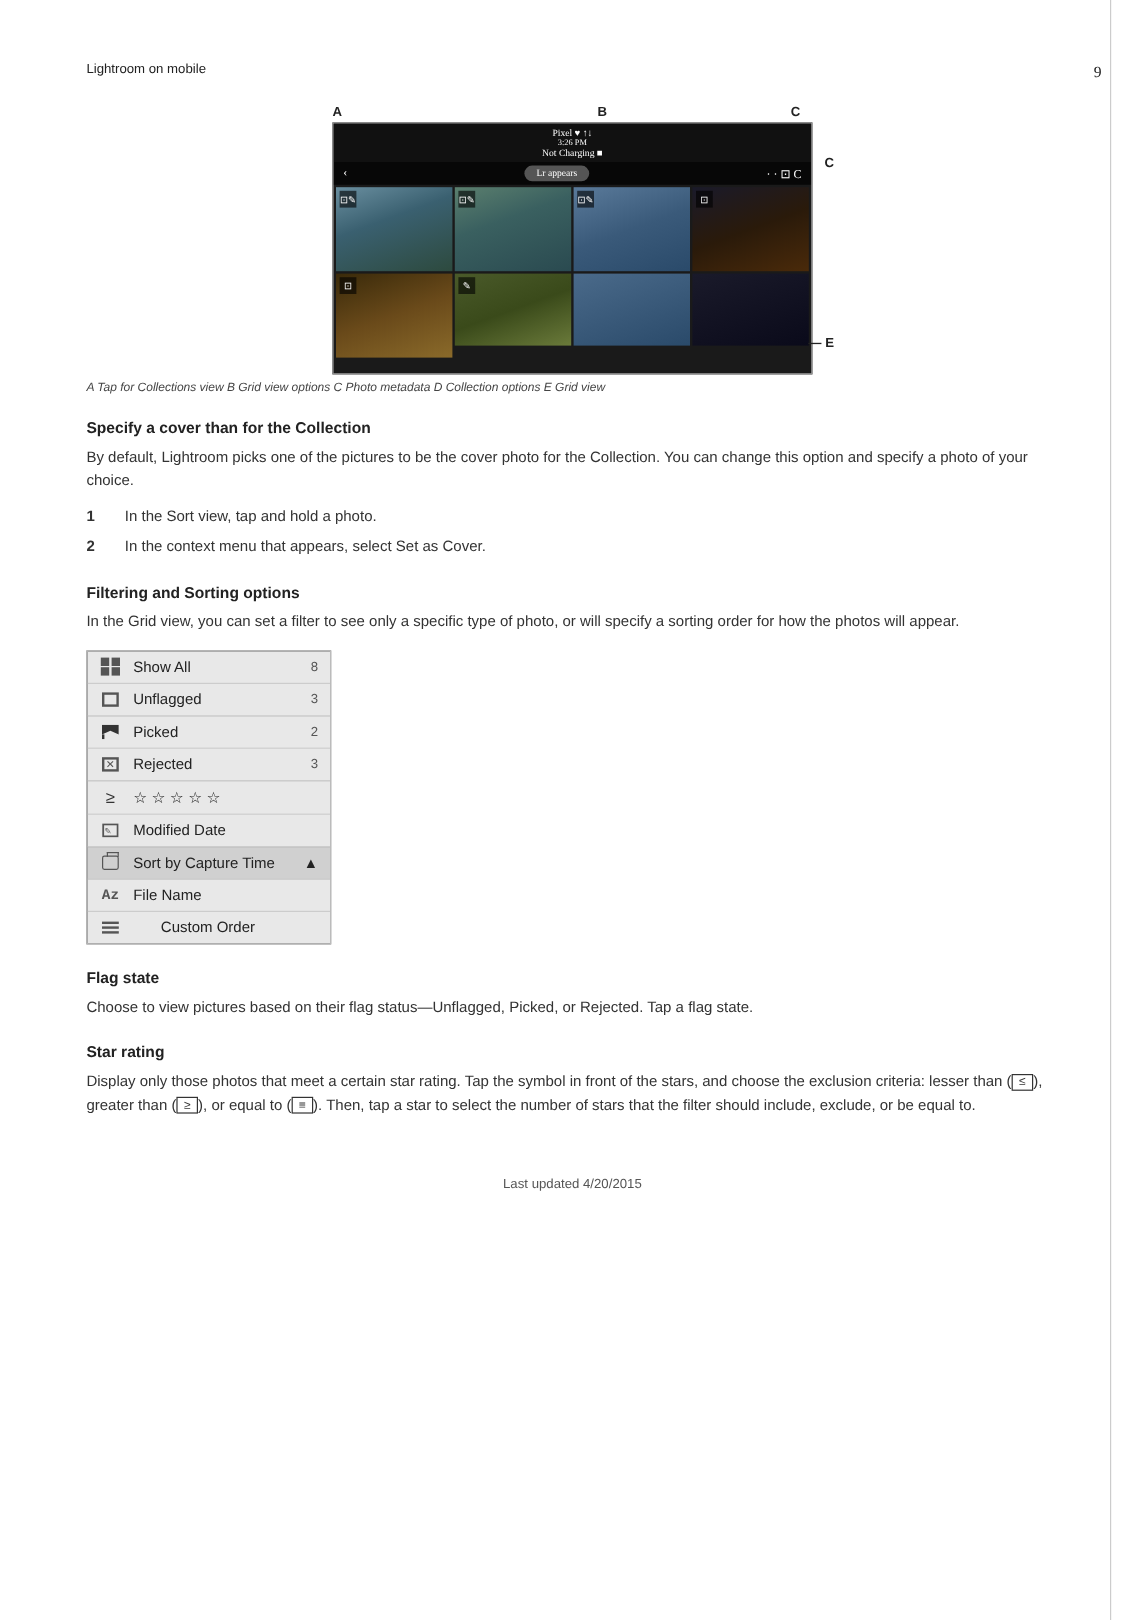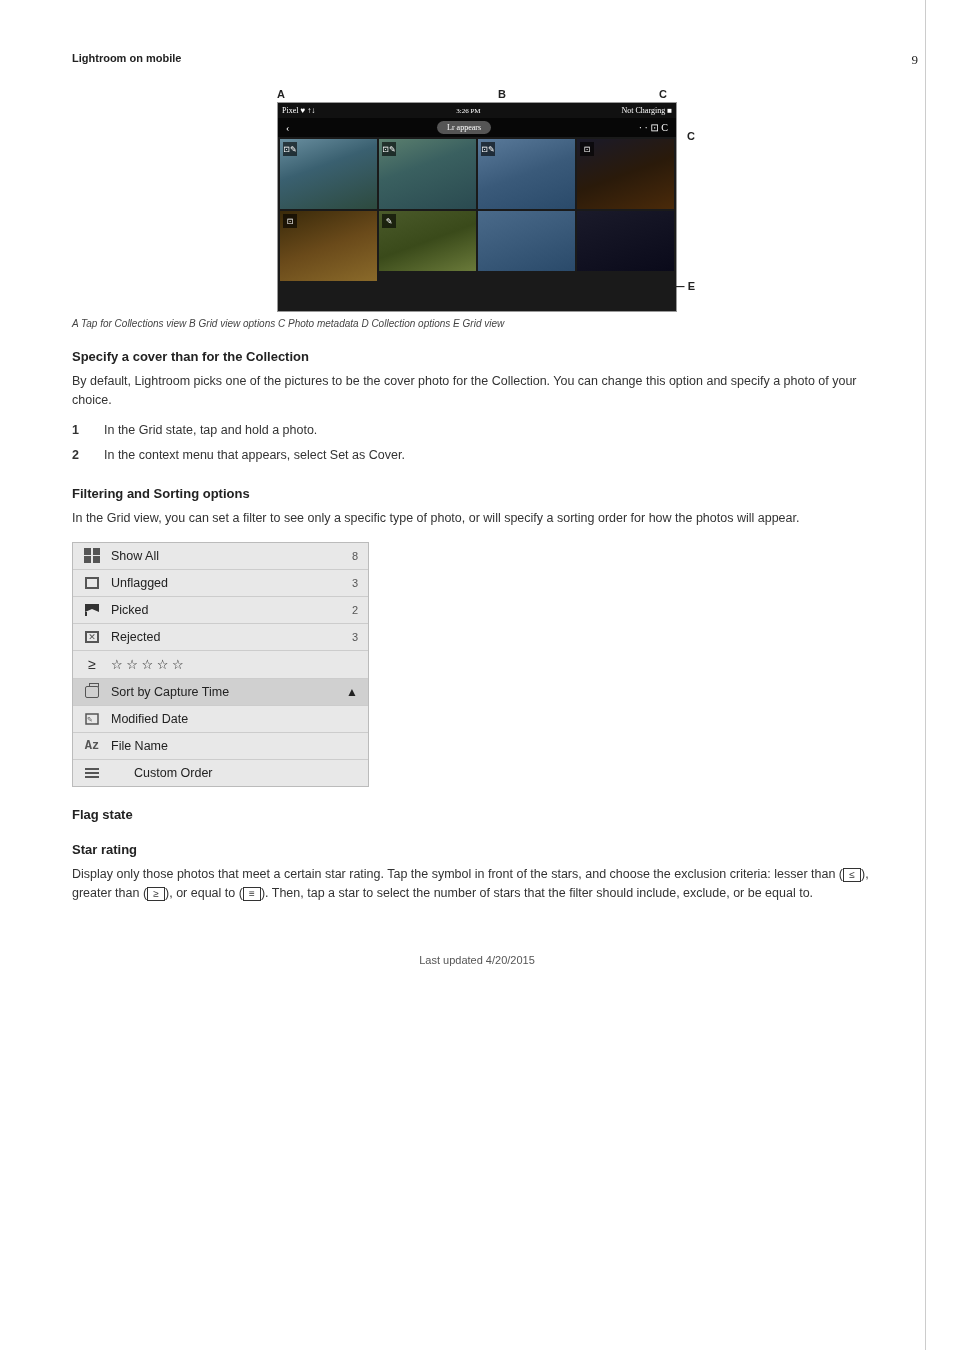--- a/index.html
+++ b/index.html
@@ -30,21 +30,21 @@
       background: #ccc;
     }
 
     .content {
       padding: 52px 72px 52px 72px;
     }
 
     .section-label {
       font-family: Arial, Helvetica, sans-serif;
       font-size: 11px;
-      font-weight: bold;
+      font-weight: normal;
       color: #222;
       margin-bottom: 24px;
     }
 
     
     .screenshot-container {
       margin-bottom: 10px;
       position: relative;
     }
 
@@ -61,20 +61,21 @@
 
     
     .phone-status-bar {
       display: flex;
       justify-content: space-between;
       align-items: center;
       padding: 3px 4px;
       font-size: 8px;
       color: #fff;
       background: #111;
+      flex-direction: column;
     }
 
     .phone-toolbar {
       display: flex;
       justify-content: space-between;
       align-items: center;
       padding: 3px 8px;
       background: rgba(0,0,0,0.7);
     }
 
@@ -171,21 +172,21 @@
       line-height: 1.55;
     }
 
     .numbered-item .num {
       font-weight: bold;
       min-width: 16px;
     }
 
     
     .filter-menu {
-      width: 297px;
+      width: 204px;
       border: 1px solid #bbb;
       background: #737373;
       margin: 14px 0 20px 0;
       overflow: hidden;
     }
 
     .filter-row {
       display: flex;
       align-items: center;
       padding: 6px 10px;
@@ -421,21 +422,21 @@
     <div class="annotation-labels">
       <span>A Tap for Collections view  B Grid view options  C Photo metadata  D Collection options  E Grid view</span>
     </div>
   </div>
 
   <div class="heading-bold">Specify a cover than for the Collection</div>
   <div class="body-text">By default, Lightroom picks one of the pictures to be the cover photo for the Collection. You can change this option and specify a photo of your choice.</div>
 
   <div class="numbered-item">
     <span class="num">1</span>
-    <span>In the Grid state, tap and hold a photo.</span>
+    <span>In the Sort view, tap and hold a photo.</span>
   </div>
   <div class="numbered-item">
     <span class="num">2</span>
     <span>In the context menu that appears, select Set as Cover.</span>
   </div>
 
   <div class="heading-bold">Filtering and Sorting options</div>
   <div class="body-text">In the Grid view, you can set a filter to see only a specific type of photo, or will specify a sorting order for how the photos will appear.</div>
 
   <div class="filter-menu">
@@ -482,36 +483,36 @@
 
     <div class="filter-row">
       <div class="filter-icon">
         <span class="gte-icon">≥</span>
       </div>
       <span class="stars-row">
         ☆ ☆ ☆ ☆ ☆
       </span>
     </div>
 
-    <div class="filter-row highlight">
-      <div class="filter-icon">
-        <div class="icon-capture"></div>
-      </div>
-      <span>Sort by Capture Time</span>
-      <span class="sort-up">▲</span>
-    </div>
-
     <div class="filter-row">
       <div class="filter-icon">
         <svg width="14" height="12" viewBox="0 0 14 12">
           <rect x="1" y="1" width="12" height="10" fill="none" stroke="#555" stroke-width="1.5"></rect>
           <text x="2" y="9" font-size="7" fill="#555" font-family="Arial">✎</text>
         </svg>
       </div>
       <span>Modified Date</span>
+    </div>
+
+    <div class="filter-row highlight">
+      <div class="filter-icon">
+        <div class="icon-capture"></div>
+      </div>
+      <span>Sort by Capture Time</span>
+      <span class="sort-up">▲</span>
     </div>
 
     <div class="filter-row">
       <div class="filter-icon">
         <span class="icon-az">Az</span>
       </div>
       <span>File Name</span>
     </div>
 
     <div class="filter-row">
@@ -521,20 +522,21 @@
           <div class="icon-custom-bar"></div>
           <div class="icon-custom-bar"></div>
         </div>
       </div>
       <span>Custom Order</span>
     </div>
 
   </div>
 
   <div class="heading-bold">Flag state</div>
+  <div class="body-text">Choose to view pictures based on their flag status—Unflagged, Picked, or Rejected. Tap a flag state.</div>
 
   <div class="heading-bold">Star rating</div>
   <div class="body-text">
     Display only those photos that meet a certain star rating. Tap the symbol in front of the stars, and choose the
     exclusion criteria: lesser than (<span class="symbol-inline">≤</span>), <span>greater than</span> (<span class="symbol-inline">≥</span>), or equal to (<span class="symbol-inline">≡</span>). Then, tap a star to select the number of stars that the filter should include, exclude, or be equal to.
   </div>
 
   <div class="page-footer">
     <span>Last updated 4/20/2015</span>
   </div>

